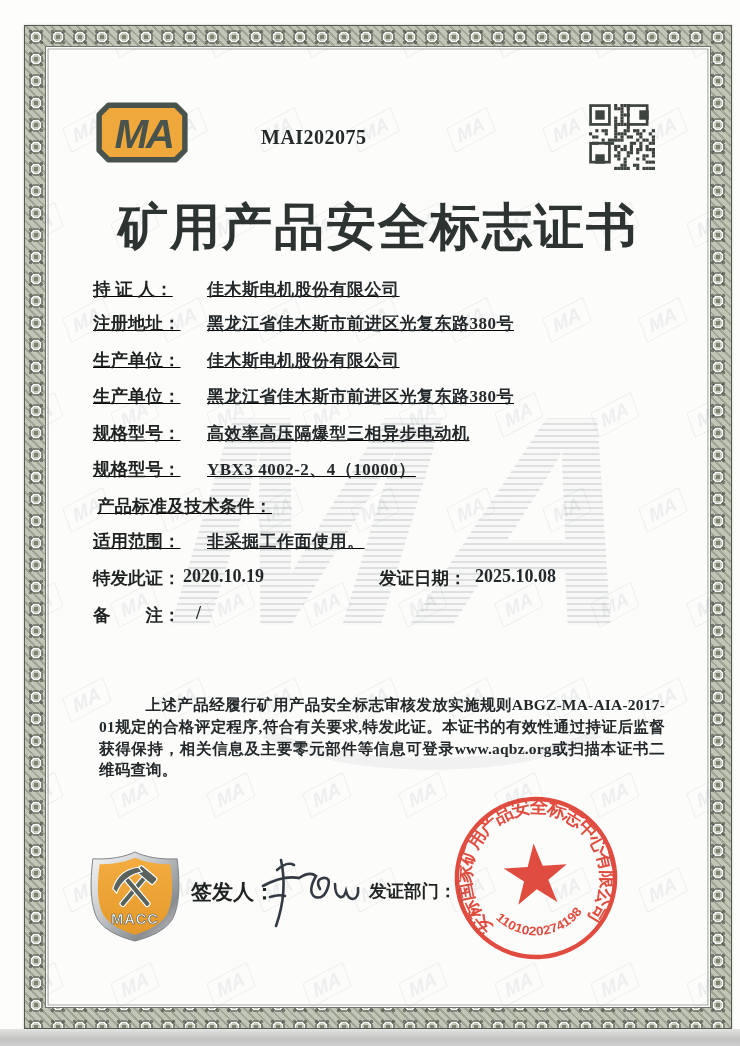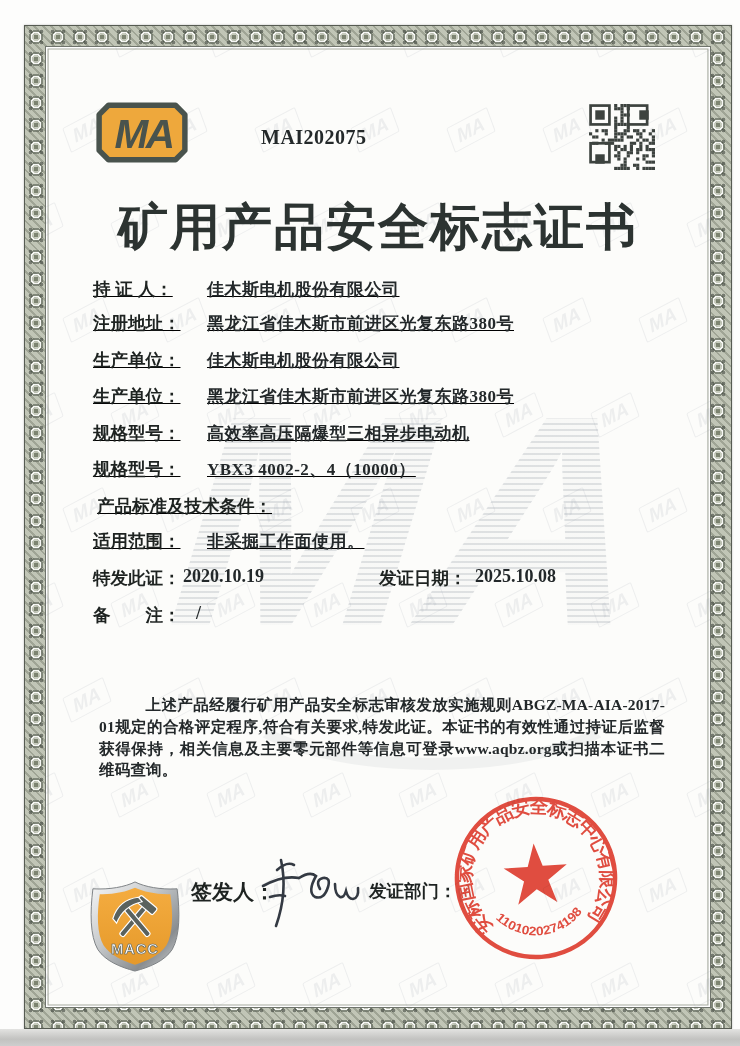--- a/index.html
+++ b/index.html
@@ -78,21 +78,21 @@
   .dates .lbl{position:absolute;font-size:17.5px;font-weight:bold;color:#1e2321;white-space:nowrap;}
   .dates .val{position:absolute;font-family:"Liberation Serif",serif;font-size:18px;font-weight:600;color:#23282a;}
   
   .statement{
     position:absolute;left:74px;top:668px;width:566px;
     font-family:"Liberation Serif",serif;
     font-size:15.5px;font-weight:700;color:#23282a;
     line-height:21.8px;text-align:justify;text-indent:3em;letter-spacing:.2px;
   }
   
-  .shield{position:absolute;left:61px;top:854px;width:98px;height:93px;}
+  .shield{position:absolute;left:61px;top:824px;width:98px;height:93px;}
   .signer{position:absolute;left:166px;top:852px;font-size:21px;font-weight:bold;color:#1e2321;}
   .signature{position:absolute;left:222px;top:808px;width:120px;height:120px;}
   .issuer{position:absolute;left:344px;top:853px;font-size:17.5px;font-weight:bold;color:#1e2321;}
   .stamp{position:absolute;left:427px;top:768px;width:168px;height:168px;opacity:.9;mix-blend-mode:multiply;transform:rotate(-4deg);}
 </style>
 </head>
 <body>
 
 <div class="page">
   <div class="inner"></div>

